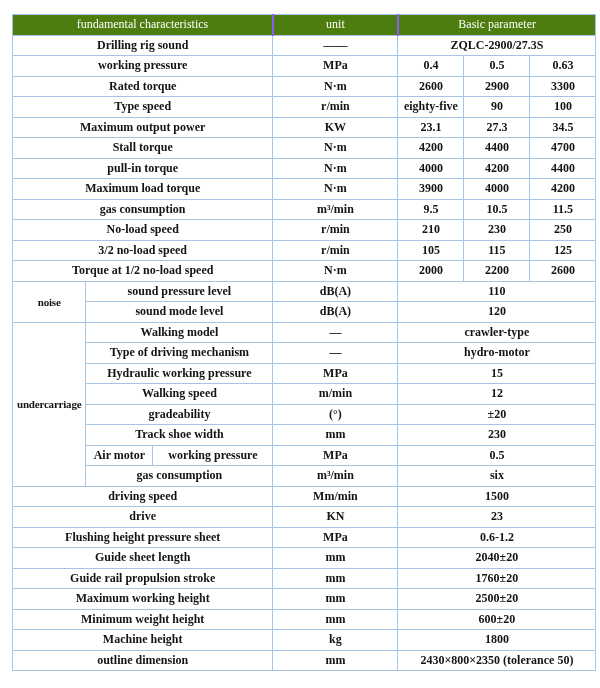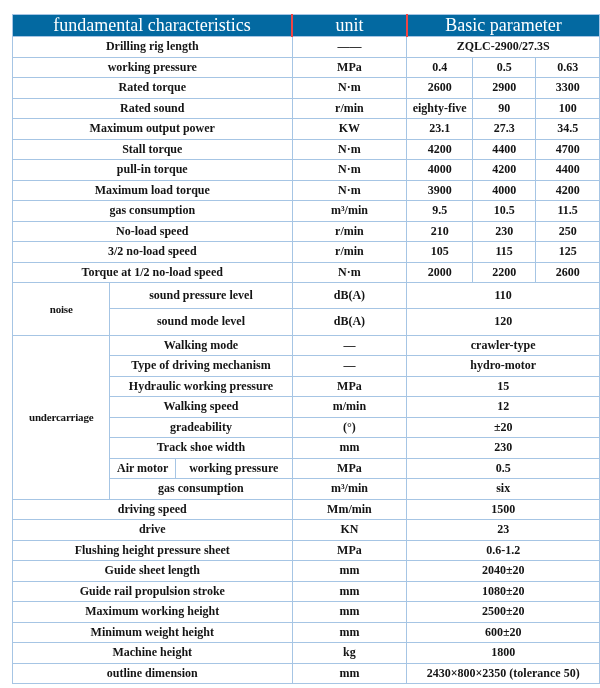--- a/index.html
+++ b/index.html
@@ -21,35 +21,35 @@
     border: 1px solid #a6c5e4;
     text-align: center;
     vertical-align: middle;
     height: 19.5px;
     padding: 0 2px;
     font-size: 12px;
     overflow: hidden;
     white-space: nowrap;
   }
   table.spec th {
-    background: #0369a1;
+    background: #4d7c0f;
     color: #ffffff;
     font-weight: normal;
-    font-size: 18px;
+    font-size: 12px;
   }
   table.spec th + th {
-    border-left: 2px solid #ef4444;
+    border-left: 2px solid #8b5cf6;
   }
   table.spec td {
     color: #141414;
     font-weight: bold;
   }
   table.spec td.group {
     font-size: 11px;
-    padding: 16px;
+    padding: 4px;
     letter-spacing: -0.2px;
   }
 </style>
 </head>
 <body>
 
 <table class="spec">
   <colgroup>
       <col style="width: 64px;">
       <col style="width: 67px;">
@@ -59,40 +59,40 @@
       <col style="width: 66px;">
       <col style="width: 66px;">
     </colgroup>
   <tbody>
       <tr>
         <th colspan="3" class="header">fundamental characteristics</th>
         <th class="header">unit</th>
         <th colspan="3" class="header">Basic parameter</th>
       </tr>
       <tr>
-        <td colspan="3" class="label">Drilling rig length</td>
+        <td colspan="3" class="label">Drilling rig sound</td>
         <td class="unit">——</td>
         <td colspan="3" class="value">ZQLC-2900/27.3S</td>
       </tr>
       <tr>
         <td colspan="3" class="label">working pressure</td>
         <td class="unit">MPa</td>
         <td class="value">0.4</td>
         <td class="value">0.5</td>
         <td class="value">0.63</td>
       </tr>
       <tr>
         <td colspan="3" class="label">Rated torque</td>
         <td class="unit">N·m</td>
         <td class="value">2600</td>
         <td class="value">2900</td>
         <td class="value">3300</td>
       </tr>
       <tr>
-        <td colspan="3" class="label">Rated sound</td>
+        <td colspan="3" class="label">Type speed</td>
         <td class="unit">r/min</td>
         <td class="value">eighty-five</td>
         <td class="value">90</td>
         <td class="value">100</td>
       </tr>
       <tr>
         <td colspan="3" class="label">Maximum output power</td>
         <td class="unit">KW</td>
         <td class="value">23.1</td>
         <td class="value">27.3</td>
@@ -153,21 +153,21 @@
         <td class="unit">dB(A)</td>
         <td colspan="3" class="value">110</td>
       </tr>
       <tr>
         <td colspan="2" class="label">sound mode level</td>
         <td class="unit">dB(A)</td>
         <td colspan="3" class="value">120</td>
       </tr>
       <tr>
         <td rowspan="8" class="group">undercarriage</td>
-        <td colspan="2" class="label">Walking mode</td>
+        <td colspan="2" class="label">Walking model</td>
         <td class="unit">—</td>
         <td colspan="3" class="value">crawler-type</td>
       </tr>
       <tr>
         <td colspan="2" class="label">Type of driving mechanism</td>
         <td class="unit">—</td>
         <td colspan="3" class="value">hydro-motor</td>
       </tr>
       <tr>
         <td colspan="2" class="label">Hydraulic working pressure</td>
@@ -216,21 +216,21 @@
         <td colspan="3" class="value">0.6-1.2</td>
       </tr>
       <tr>
         <td colspan="3" class="label">Guide sheet length</td>
         <td class="unit">mm</td>
         <td colspan="3" class="value">2040±20</td>
       </tr>
       <tr>
         <td colspan="3" class="label">Guide rail propulsion stroke</td>
         <td class="unit">mm</td>
-        <td colspan="3" class="value">1080±20</td>
+        <td colspan="3" class="value">1760±20</td>
       </tr>
       <tr>
         <td colspan="3" class="label">Maximum working height</td>
         <td class="unit">mm</td>
         <td colspan="3" class="value">2500±20</td>
       </tr>
       <tr>
         <td colspan="3" class="label">Minimum weight height</td>
         <td class="unit">mm</td>
         <td colspan="3" class="value">600±20</td>

